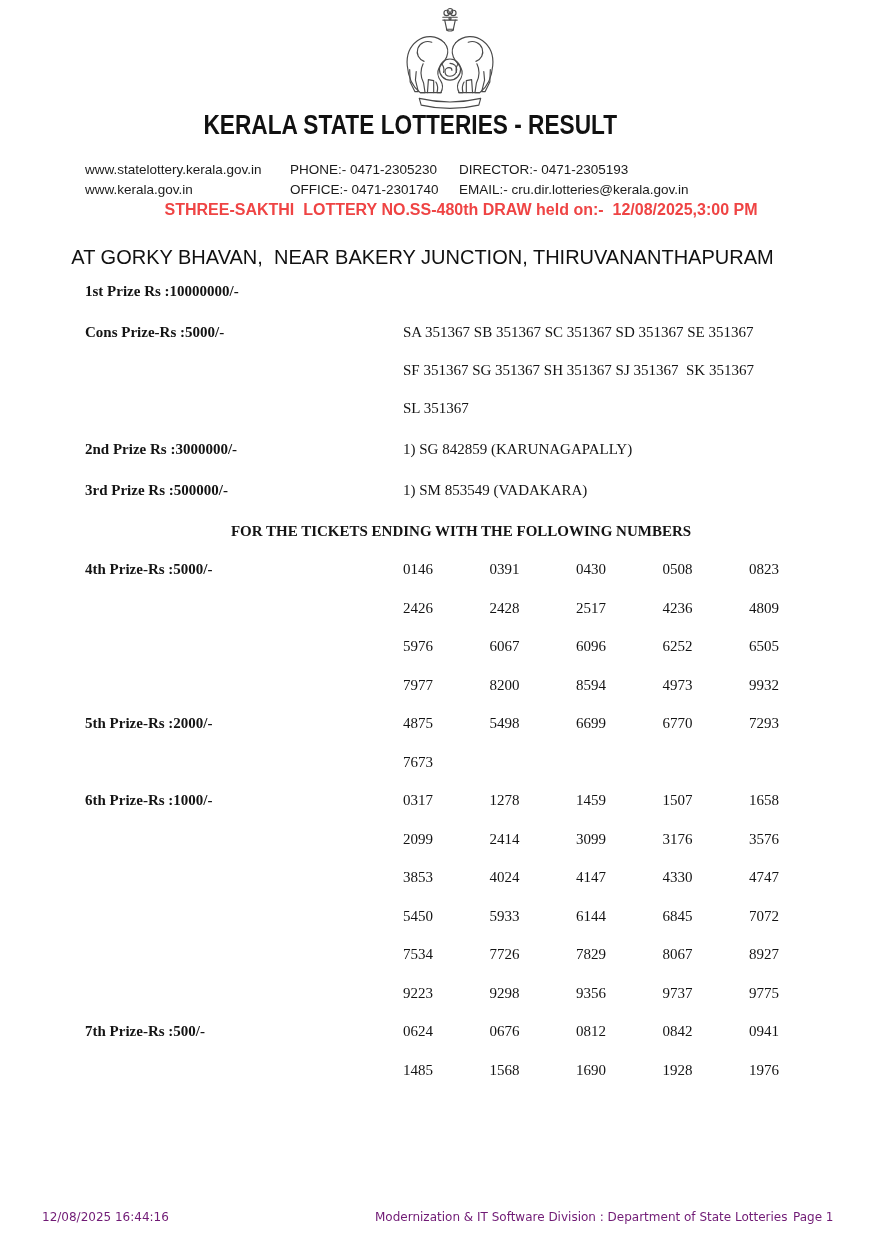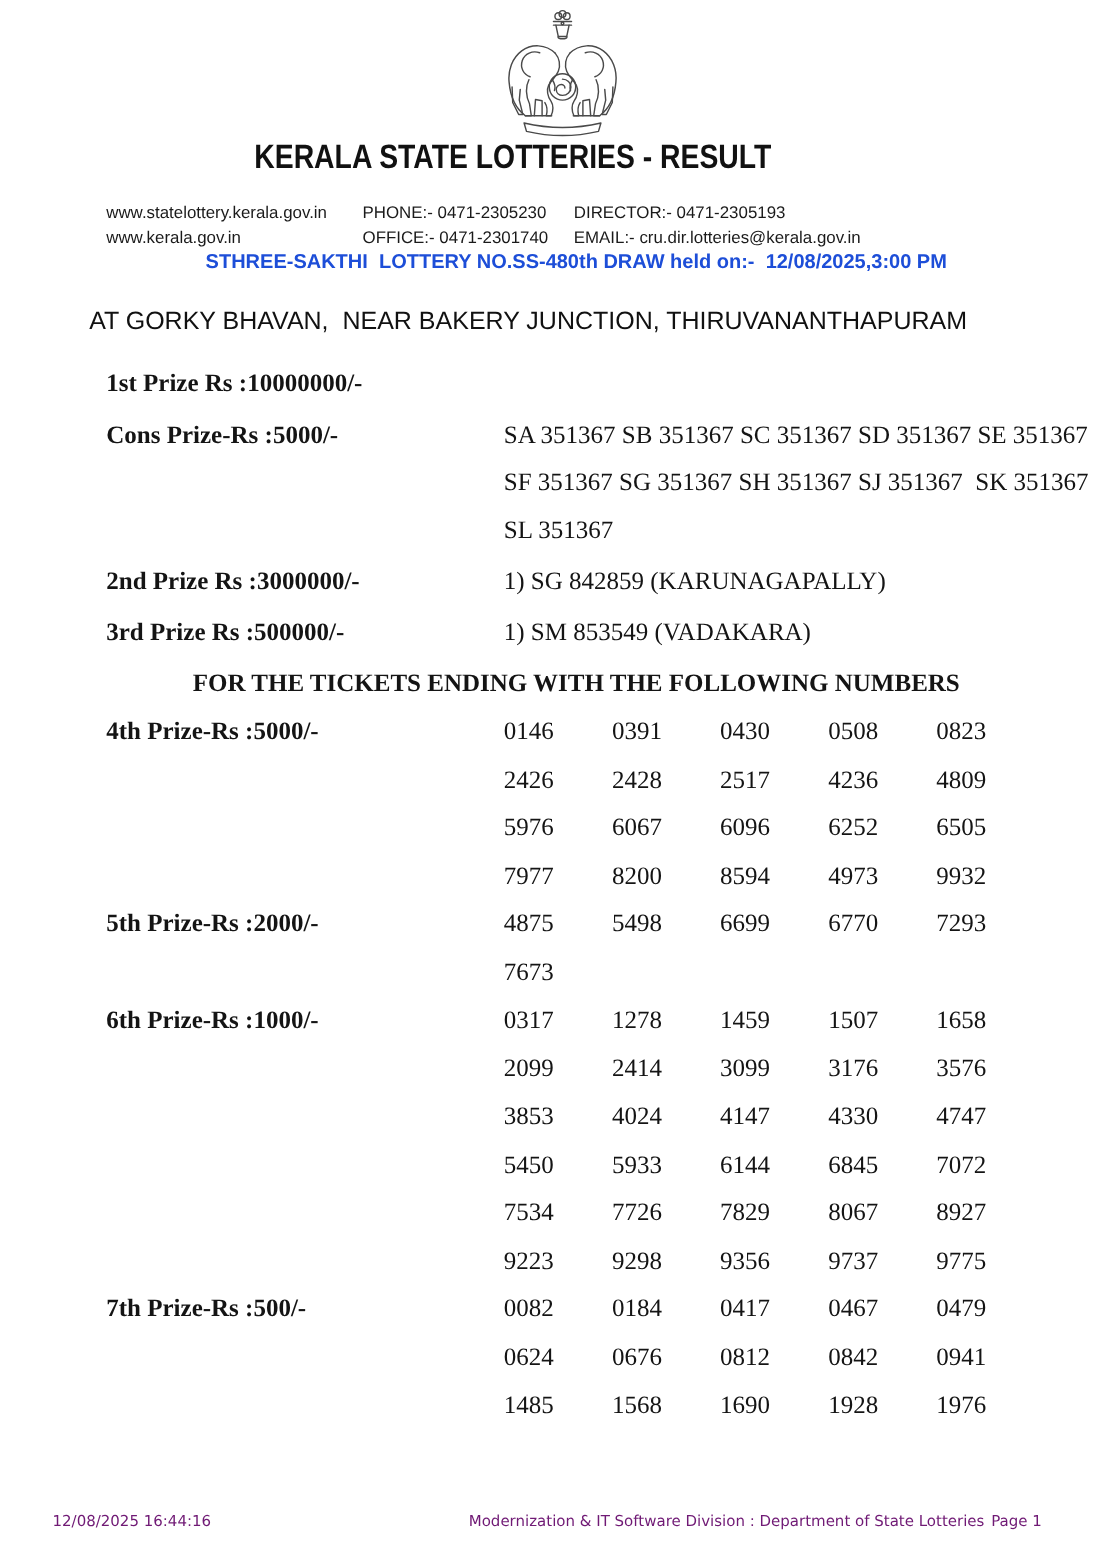--- a/index.html
+++ b/index.html
@@ -26,29 +26,29 @@
     position:absolute;top:160px;left:85px;width:760px;
     font-family:"Liberation Sans",sans-serif;font-size:13.5px;color:#1a1a1a;
   }
   .contact-row{display:flex;line-height:20px;}
   .contact .c1{width:205px;flex:none;}
   .contact .c2{width:169px;flex:none;}
   .contact .c3{flex:1;}
 
   .draw-info{
     position:absolute;top:201px;left:85px;width:752px;text-align:center;
-    font-family:"Liberation Sans",sans-serif;font-weight:bold;font-size:16px;white-space:pre;color:#1d4ed8;
+    font-family:"Liberation Sans",sans-serif;font-weight:bold;font-size:16px;white-space:pre;color:#ef4444;
   }
   .venue{
     position:absolute;top:246px;left:0;width:845px;text-align:center;
     font-family:"Liberation Sans",sans-serif;font-weight:normal;font-size:20px;white-space:pre;color:#111;
   }
 
   
-  .main{position:absolute;top:288px;left:85px;width:752px;font-size:20px;}
+  .main{position:absolute;top:272px;left:85px;width:752px;font-size:15px;}
   .prize-row{display:flex;line-height:38px;margin-bottom:3px;}
   .prize-label{width:318px;flex:none;font-weight:bold;}
   .prize-values{flex:1;}
   .prize-value-line{white-space:pre;}
   .section-heading{font-weight:bold;text-align:center;line-height:38px;}
   .ending-group{display:flex;line-height:38.5px;}
   .ending-label{width:318px;flex:none;font-weight:bold;}
   .ending-rows{flex:1;}
   .num-row{display:flex;}
   .num-cell{width:86.5px;flex:none;}
@@ -240,27 +240,20 @@
               <span class="num-cell">9356</span>
               <span class="num-cell">9737</span>
               <span class="num-cell">9775</span>
             </div>
           </div>
         </div>
         <div class="ending-group">
           <div class="ending-label">7th Prize-Rs :500/-</div>
           <div class="ending-rows">
             <div class="num-row">
-              <span class="num-cell">0082</span>
-              <span class="num-cell">0184</span>
-              <span class="num-cell">0417</span>
-              <span class="num-cell">0467</span>
-              <span class="num-cell">0479</span>
-            </div>
-            <div class="num-row">
               <span class="num-cell">0624</span>
               <span class="num-cell">0676</span>
               <span class="num-cell">0812</span>
               <span class="num-cell">0842</span>
               <span class="num-cell">0941</span>
             </div>
             <div class="num-row">
               <span class="num-cell">1485</span>
               <span class="num-cell">1568</span>
               <span class="num-cell">1690</span>

